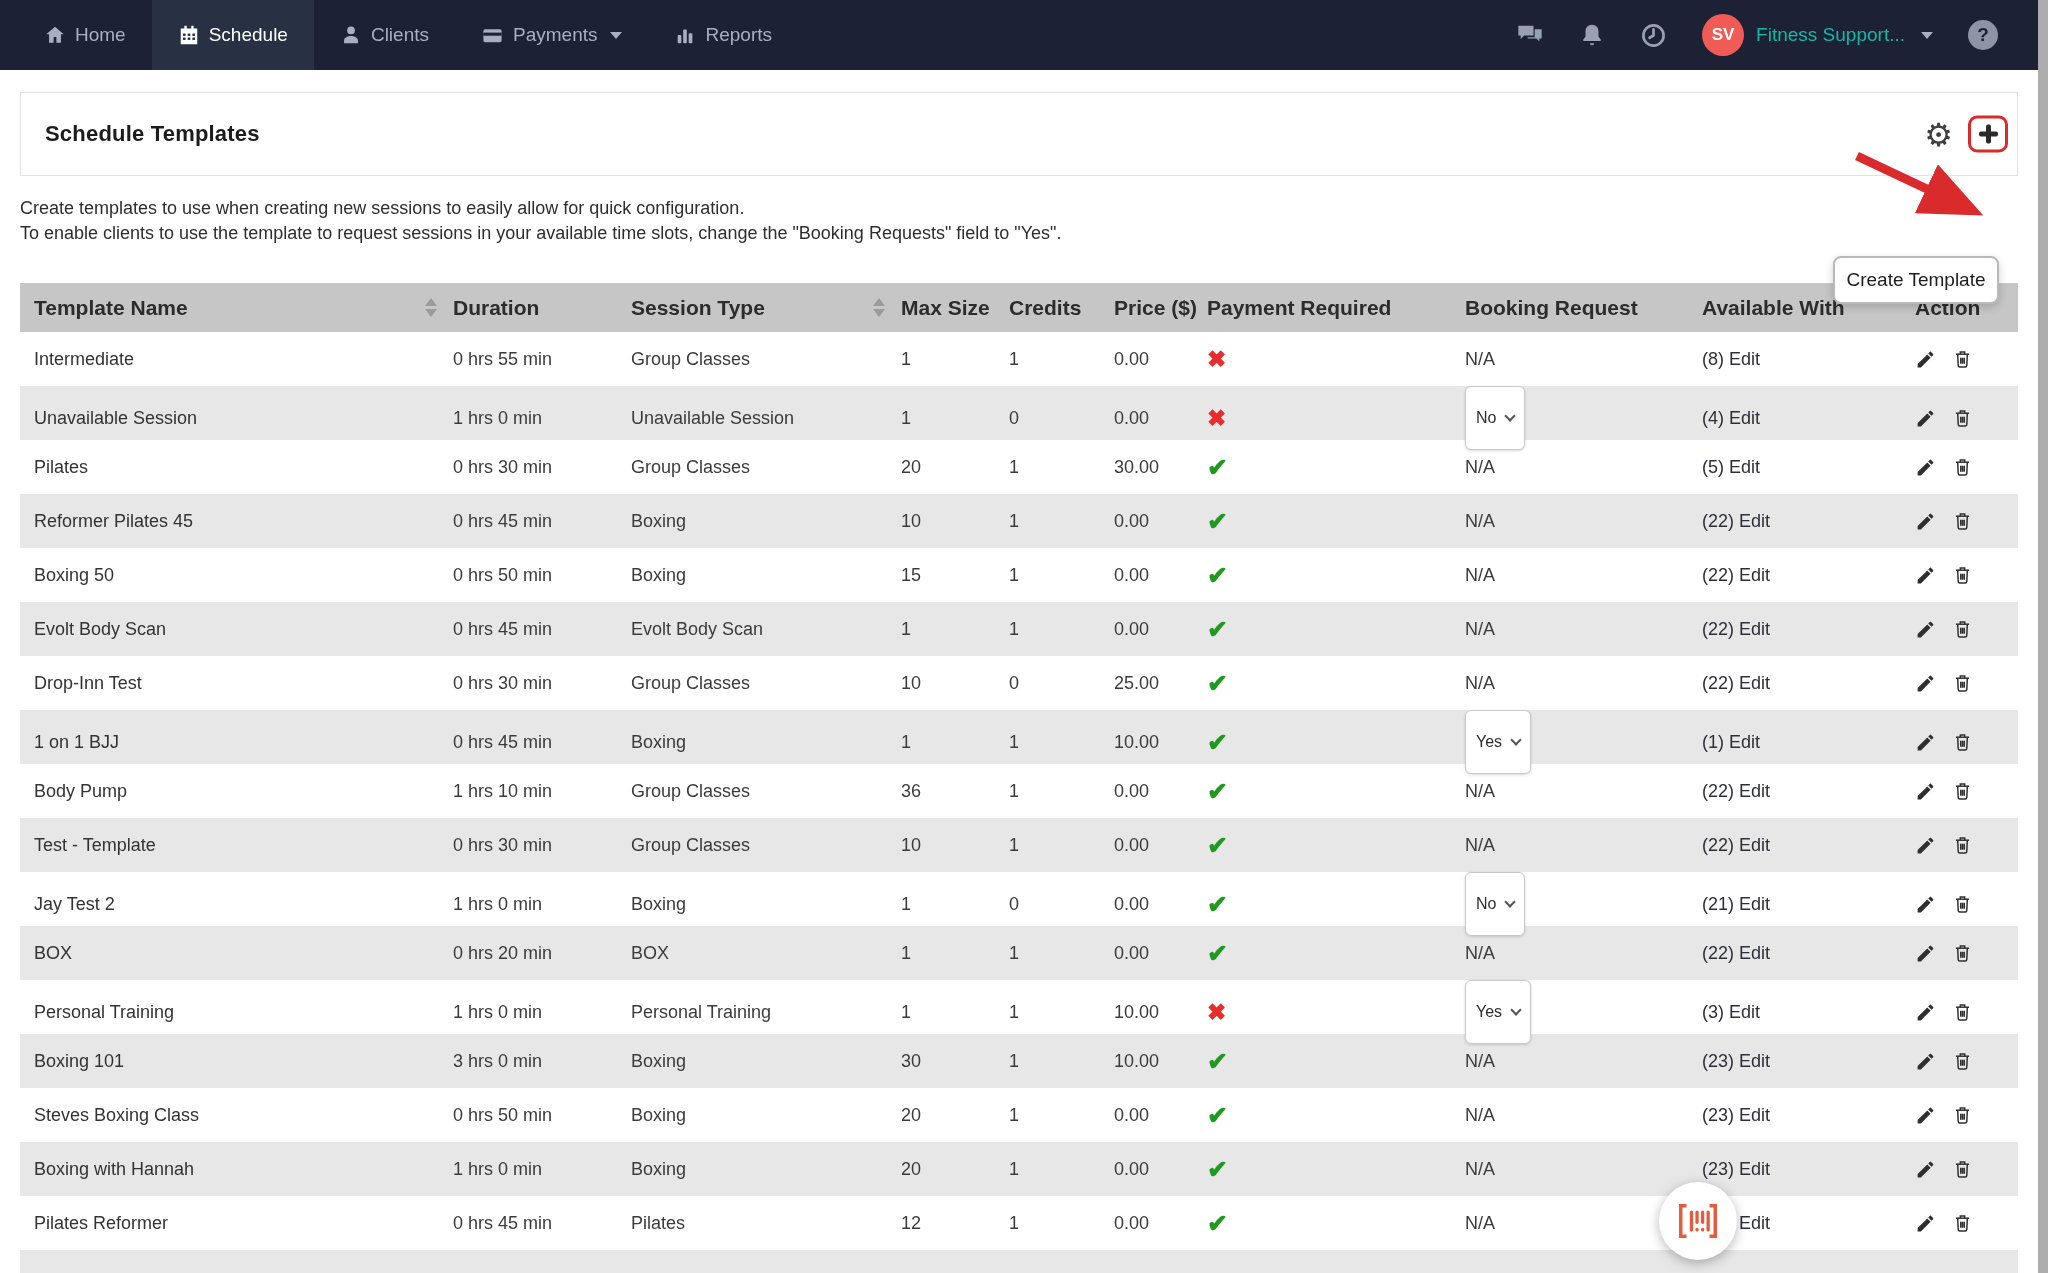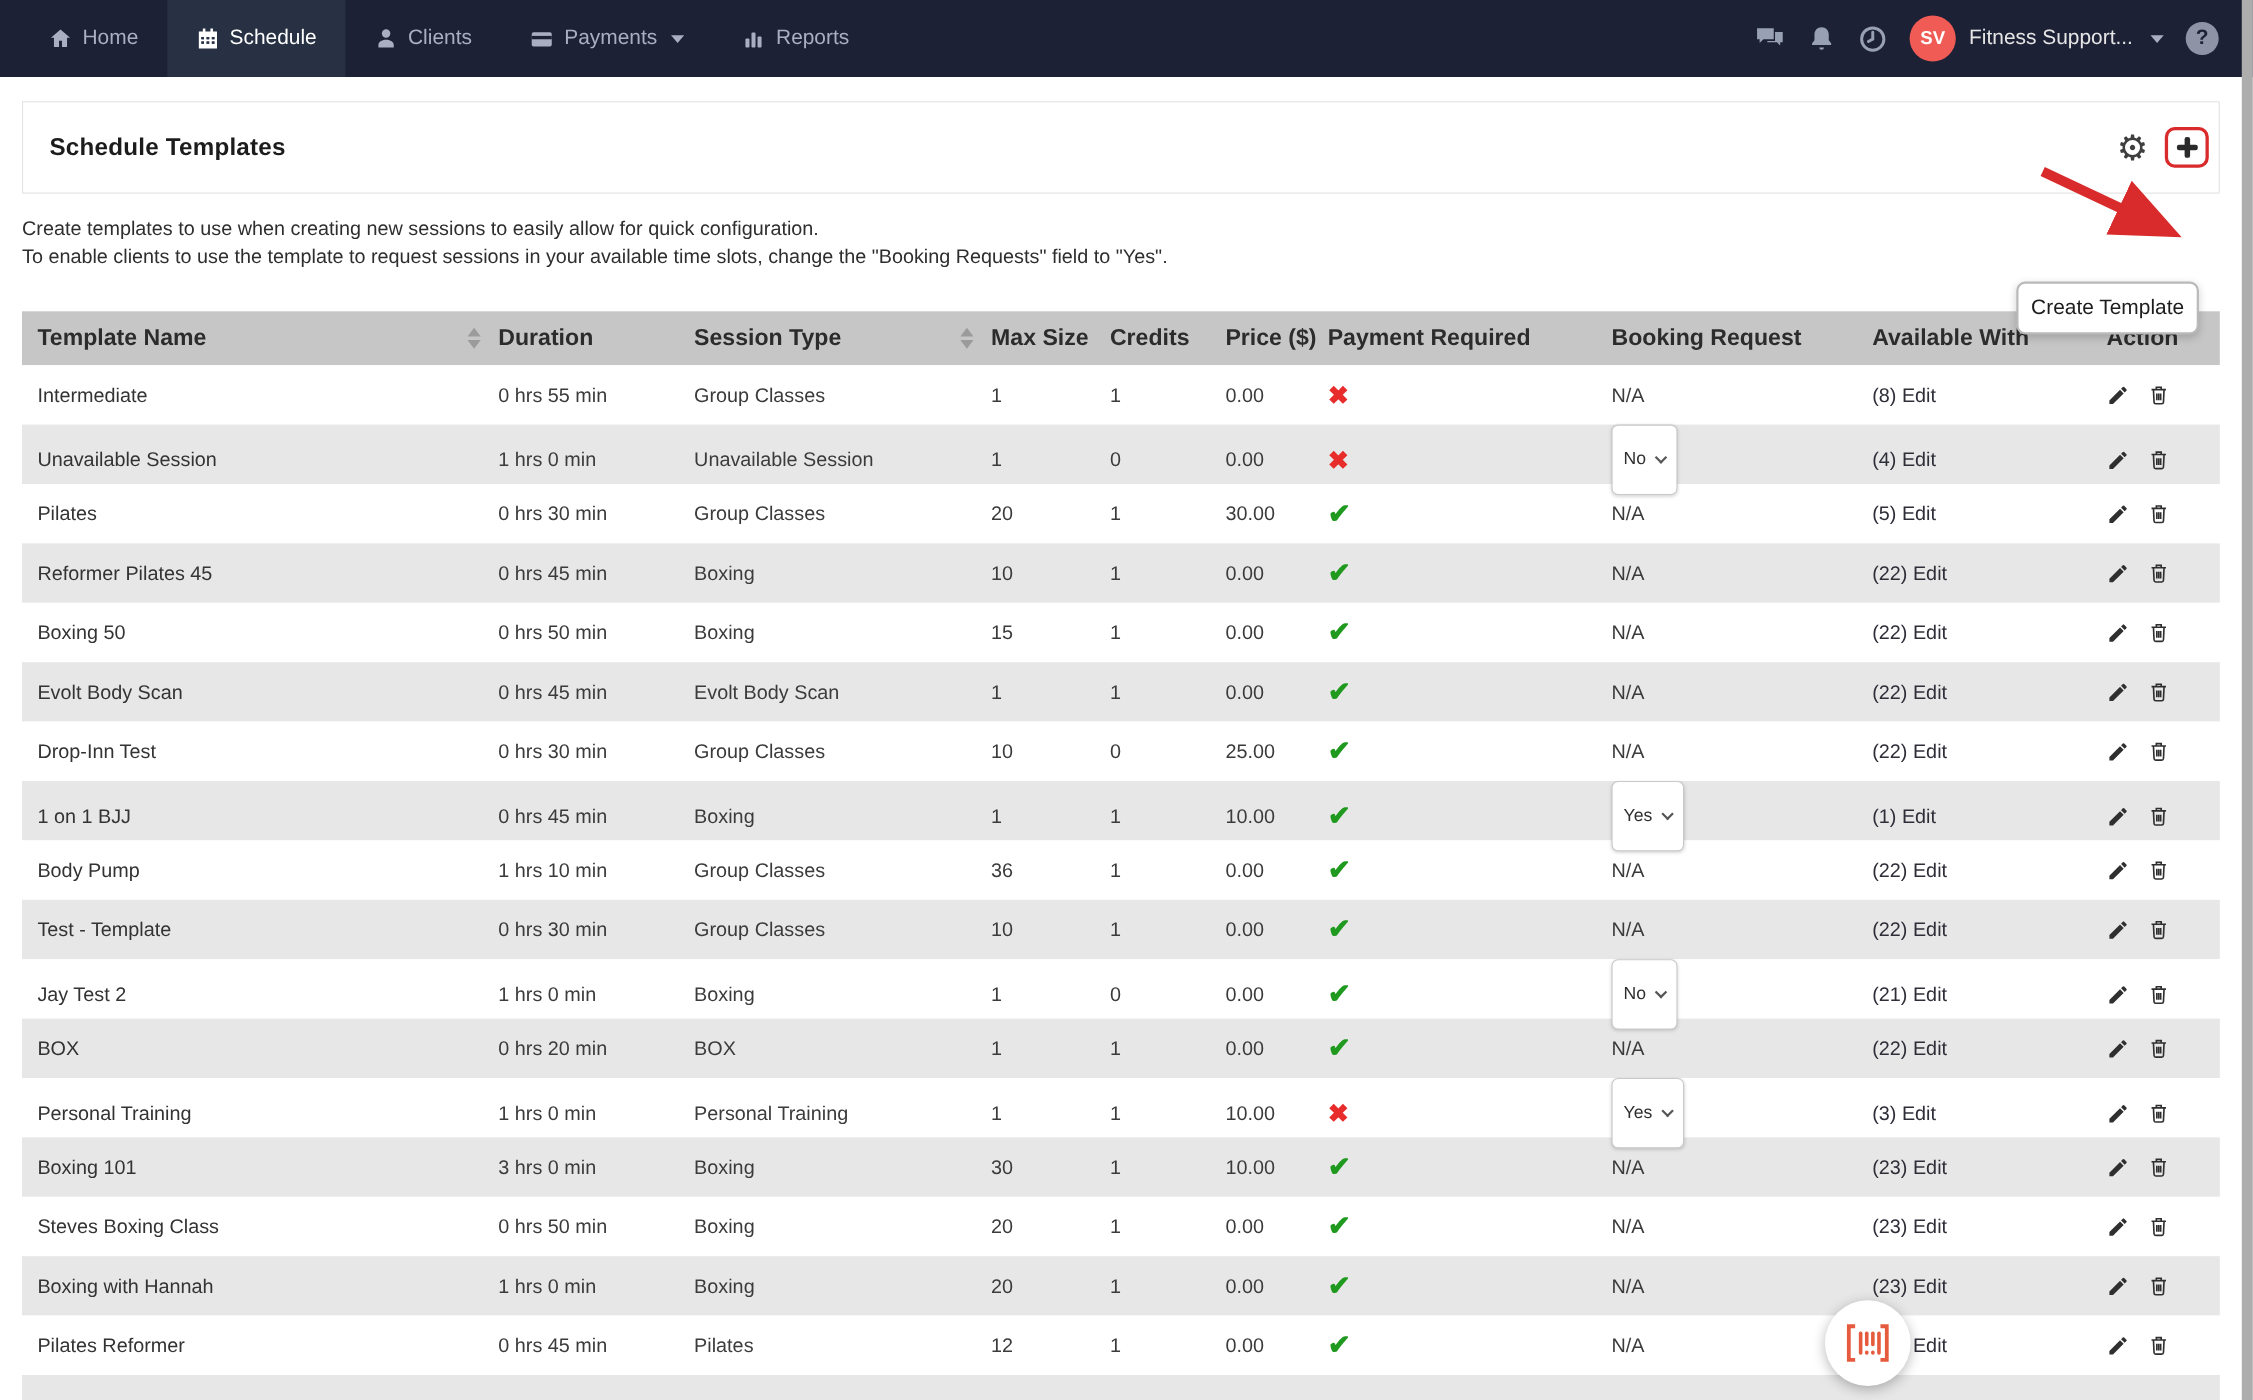--- a/index.html
+++ b/index.html
@@ -9,26 +9,26 @@
   
   .navbar { height:70px; background:#1d2136; display:flex; align-items:stretch;
     padding-left:44px; position:relative; z-index:10; }
   .nav-item { display:flex; align-items:center; gap:9px; padding:0 26px;
     color:#a9aec0; font-size:19px; font-weight:500; cursor:pointer; }
   .nav-item.first { padding-left:0;justify-content:flex-end; }
   .nav-item.active { background:#273143; color:#ffffff; }
   .nav-item svg { display:block; }
   .caret { width:0; height:0; border-left:6px solid transparent; border-right:6px solid transparent;
     border-top:7px solid currentColor; margin-left:4px; }
-  .nav-right { margin-left:auto; display:flex; align-items:center; gap:20px; padding-right:31px; }
+  .nav-right { margin-left:auto; display:flex; align-items:center; gap:35px; padding-right:50px; }
   .nav-icon { color:#98a0b3; display:flex; align-items:center; cursor:pointer; }
   .account { display:flex; align-items:center; gap:12px; cursor:pointer; }
   .avatar { width:42px; height:42px; border-radius:50%; background:#f05b55; color:#fff;
     display:flex; align-items:center; justify-content:center; font-size:17px; font-weight:700; }
-  .account-name { color:#e5e5e5; font-size:19px; }
+  .account-name { color:#14b8a6; font-size:19px; }
   .help-circle { width:30px; height:30px; border-radius:50%; background:#8e94a5; color:#1d2136;
     font-weight:700; font-size:19px; display:flex; align-items:center; justify-content:center; cursor:pointer; }
 
   
   .page { position:relative; width:2048px; }
 
   .card { margin:22px 30px 0 20px; height:84px; border:1px solid #e3e3e3; background:#fff;
     display:flex; align-items:center; position:relative; }
   .page-title { margin-left:24px; font-size:22px; font-weight:700; color:#1c1c1c; letter-spacing:.2px; }
   .header-actions { position:absolute; right:9px; top:50%; transform:translateY(-50%);

